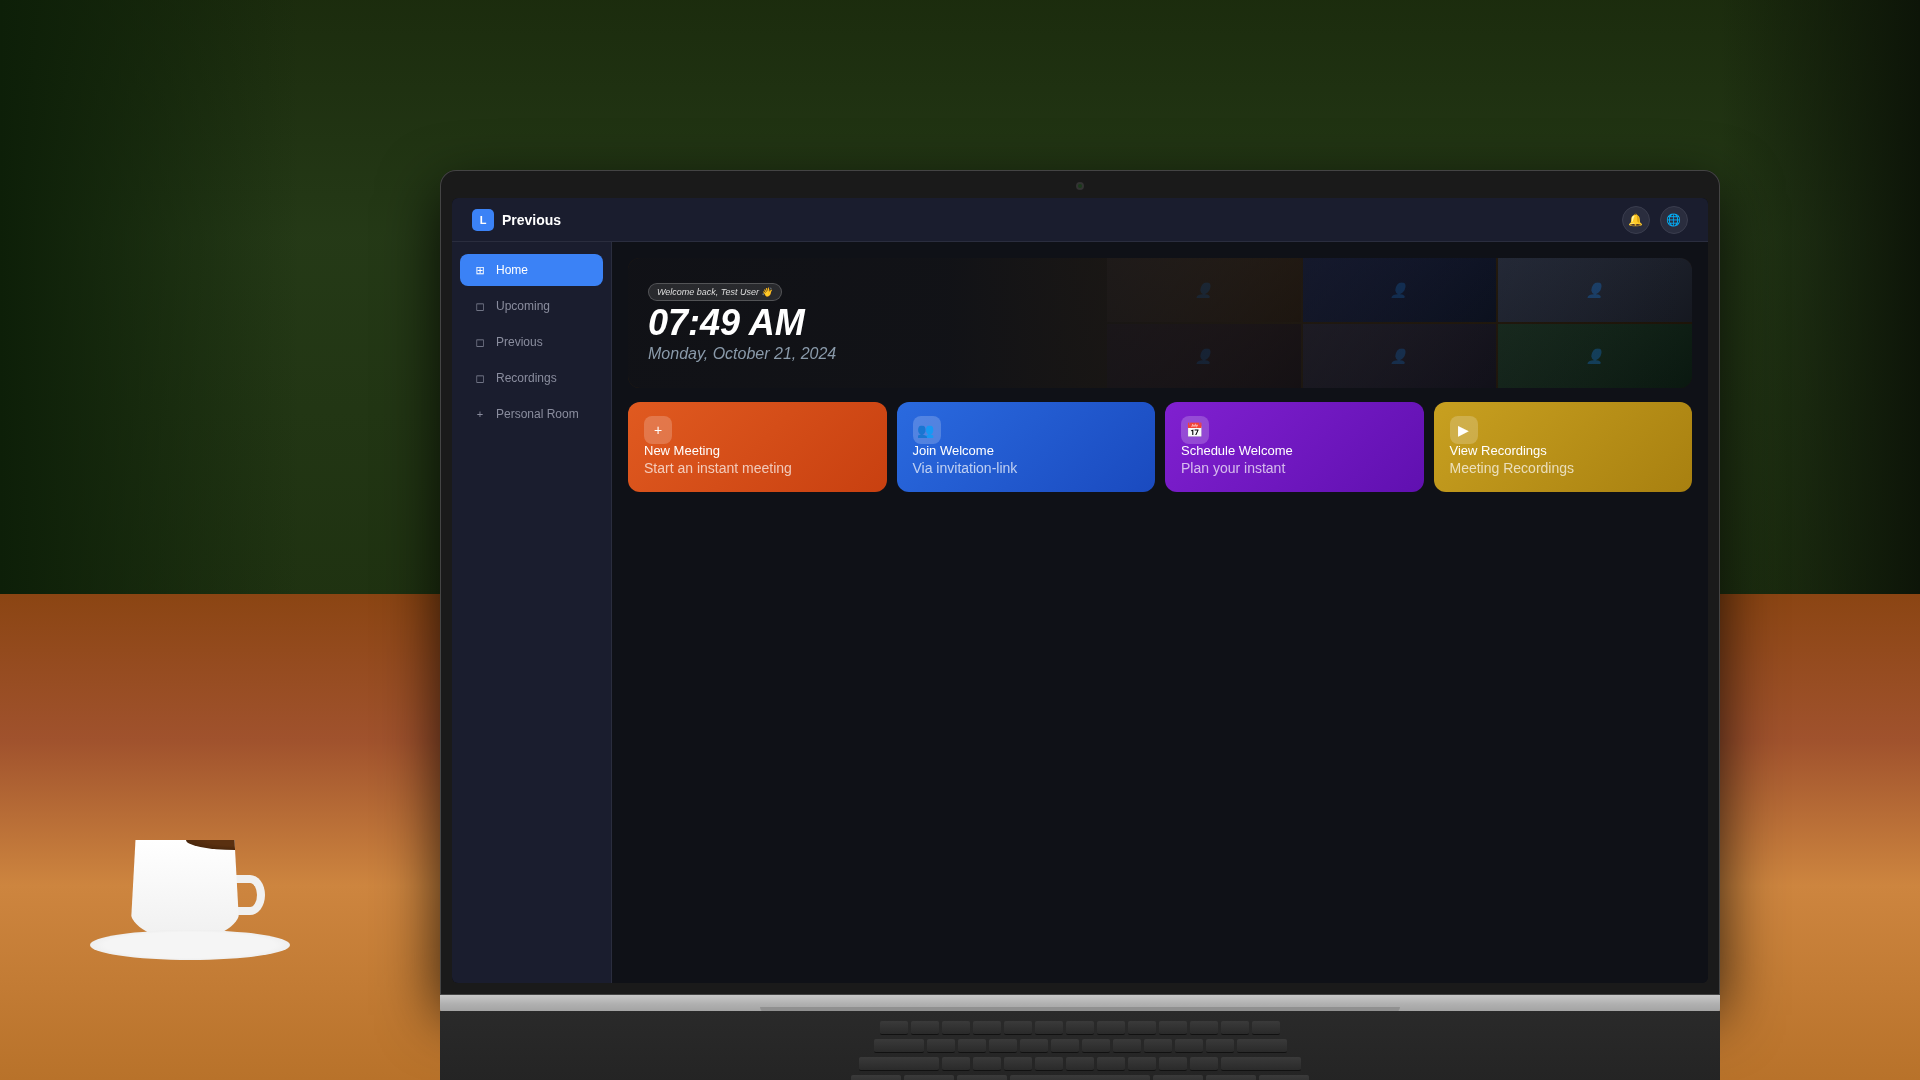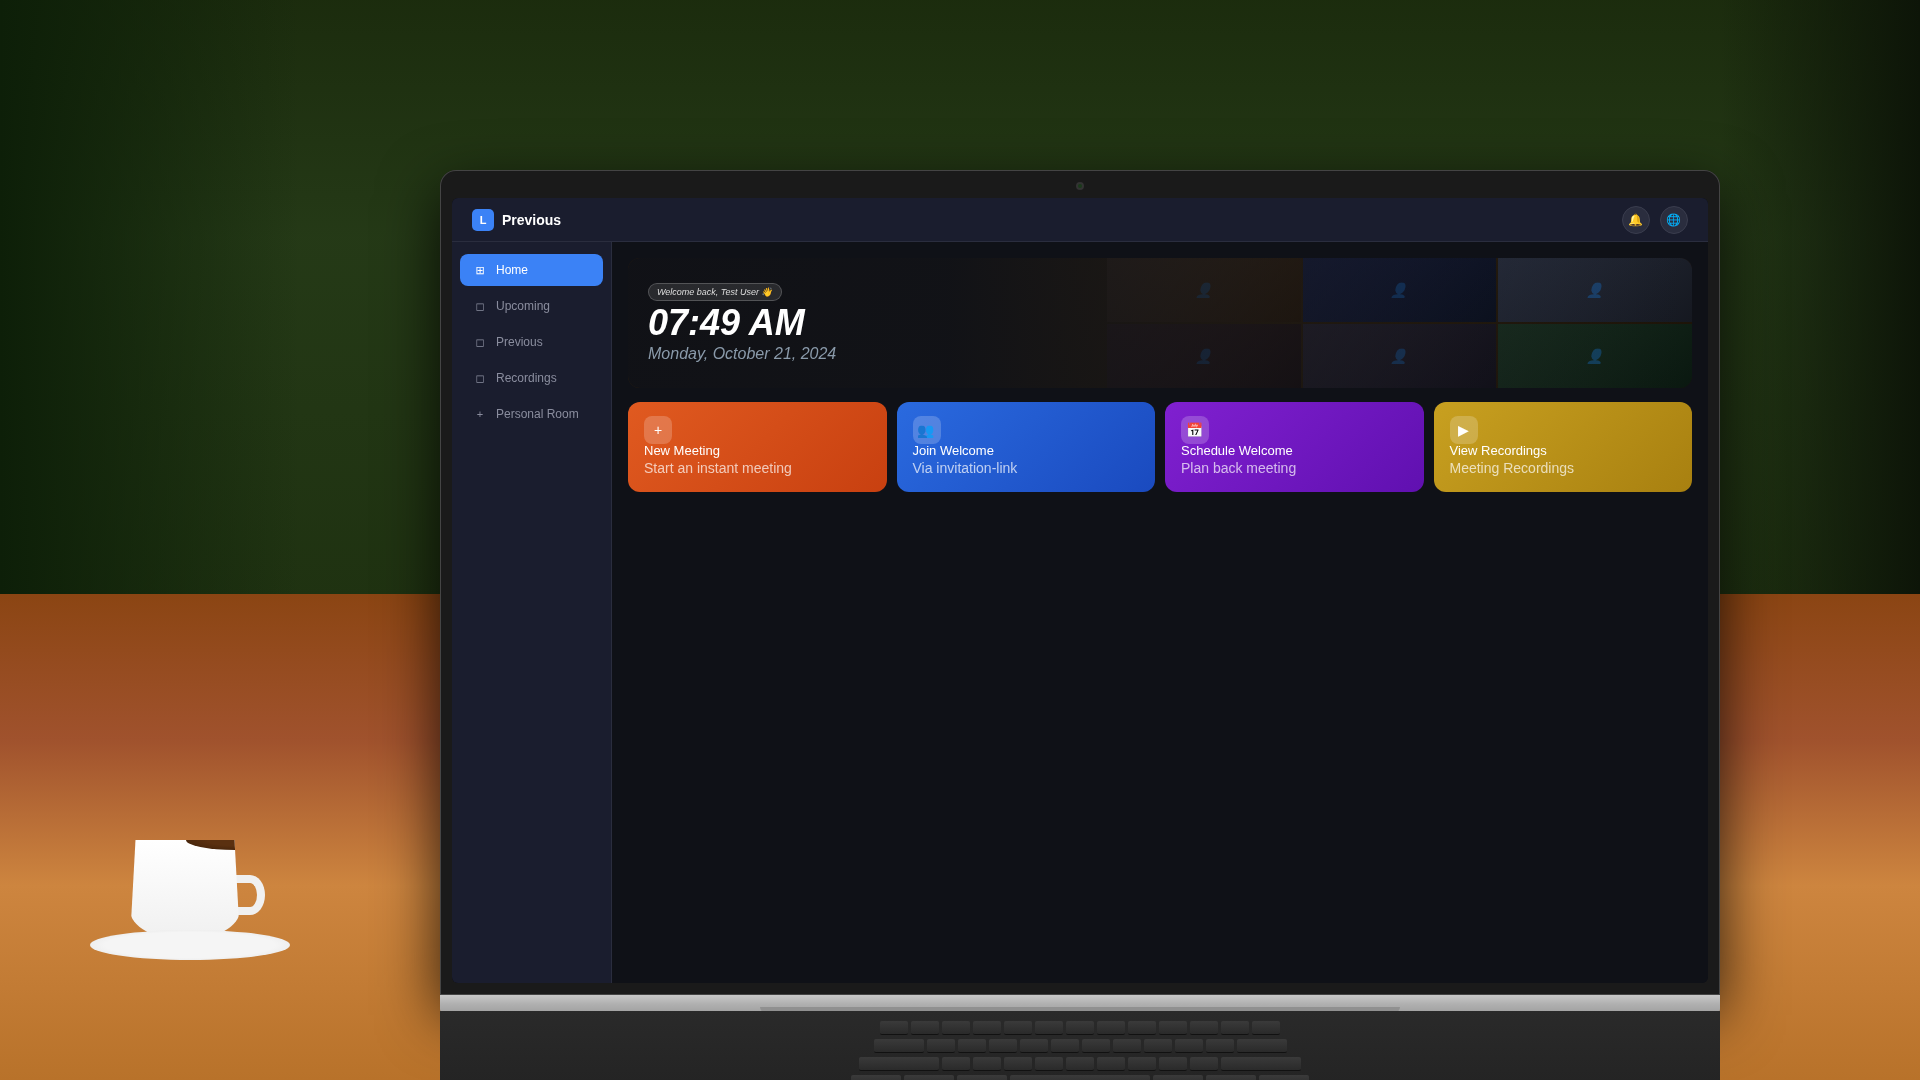--- a/index.html
+++ b/index.html
@@ -526,21 +526,21 @@
 
               <div class="action-card card-join">
                 <div class="card-icon">👥</div>
                 <div class="card-title">Join Welcome</div>
                 <div class="card-subtitle">Via invitation-link</div>
               </div>
 
               <div class="action-card card-schedule">
                 <div class="card-icon">📅</div>
                 <div class="card-title">Schedule Welcome</div>
-                <div class="card-subtitle">Plan back meeting</div>
+                <div class="card-subtitle">Plan your instant</div>
               </div>
 
               <div class="action-card card-recordings">
                 <div class="card-icon">▶</div>
                 <div class="card-title">View Recordings</div>
                 <div class="card-subtitle">Meeting Recordings</div>
               </div>
 
             </div>
           </div>

